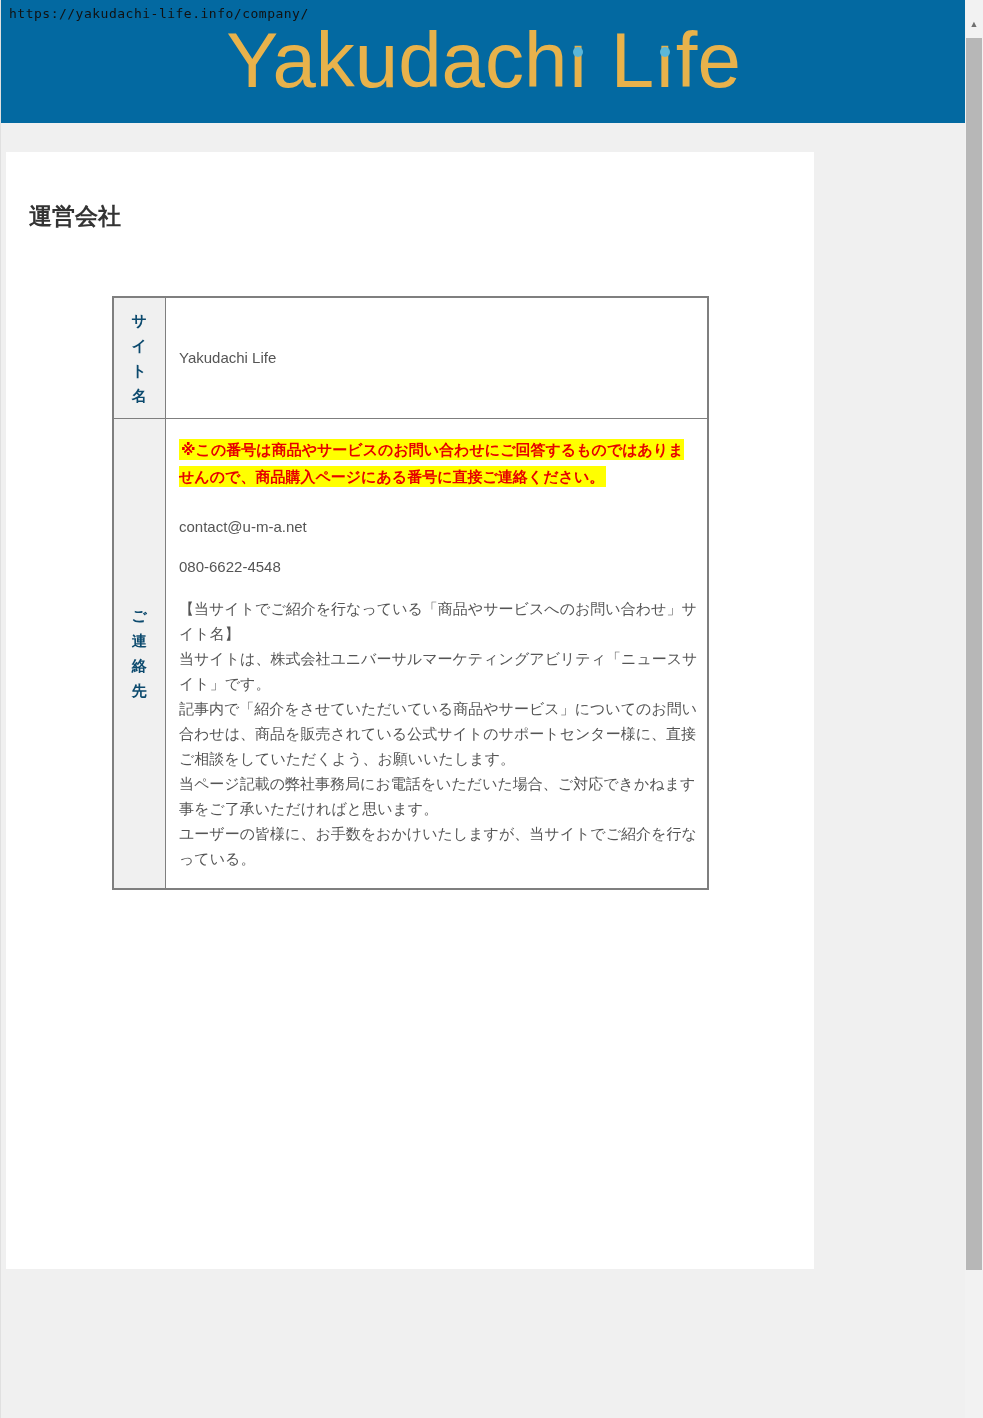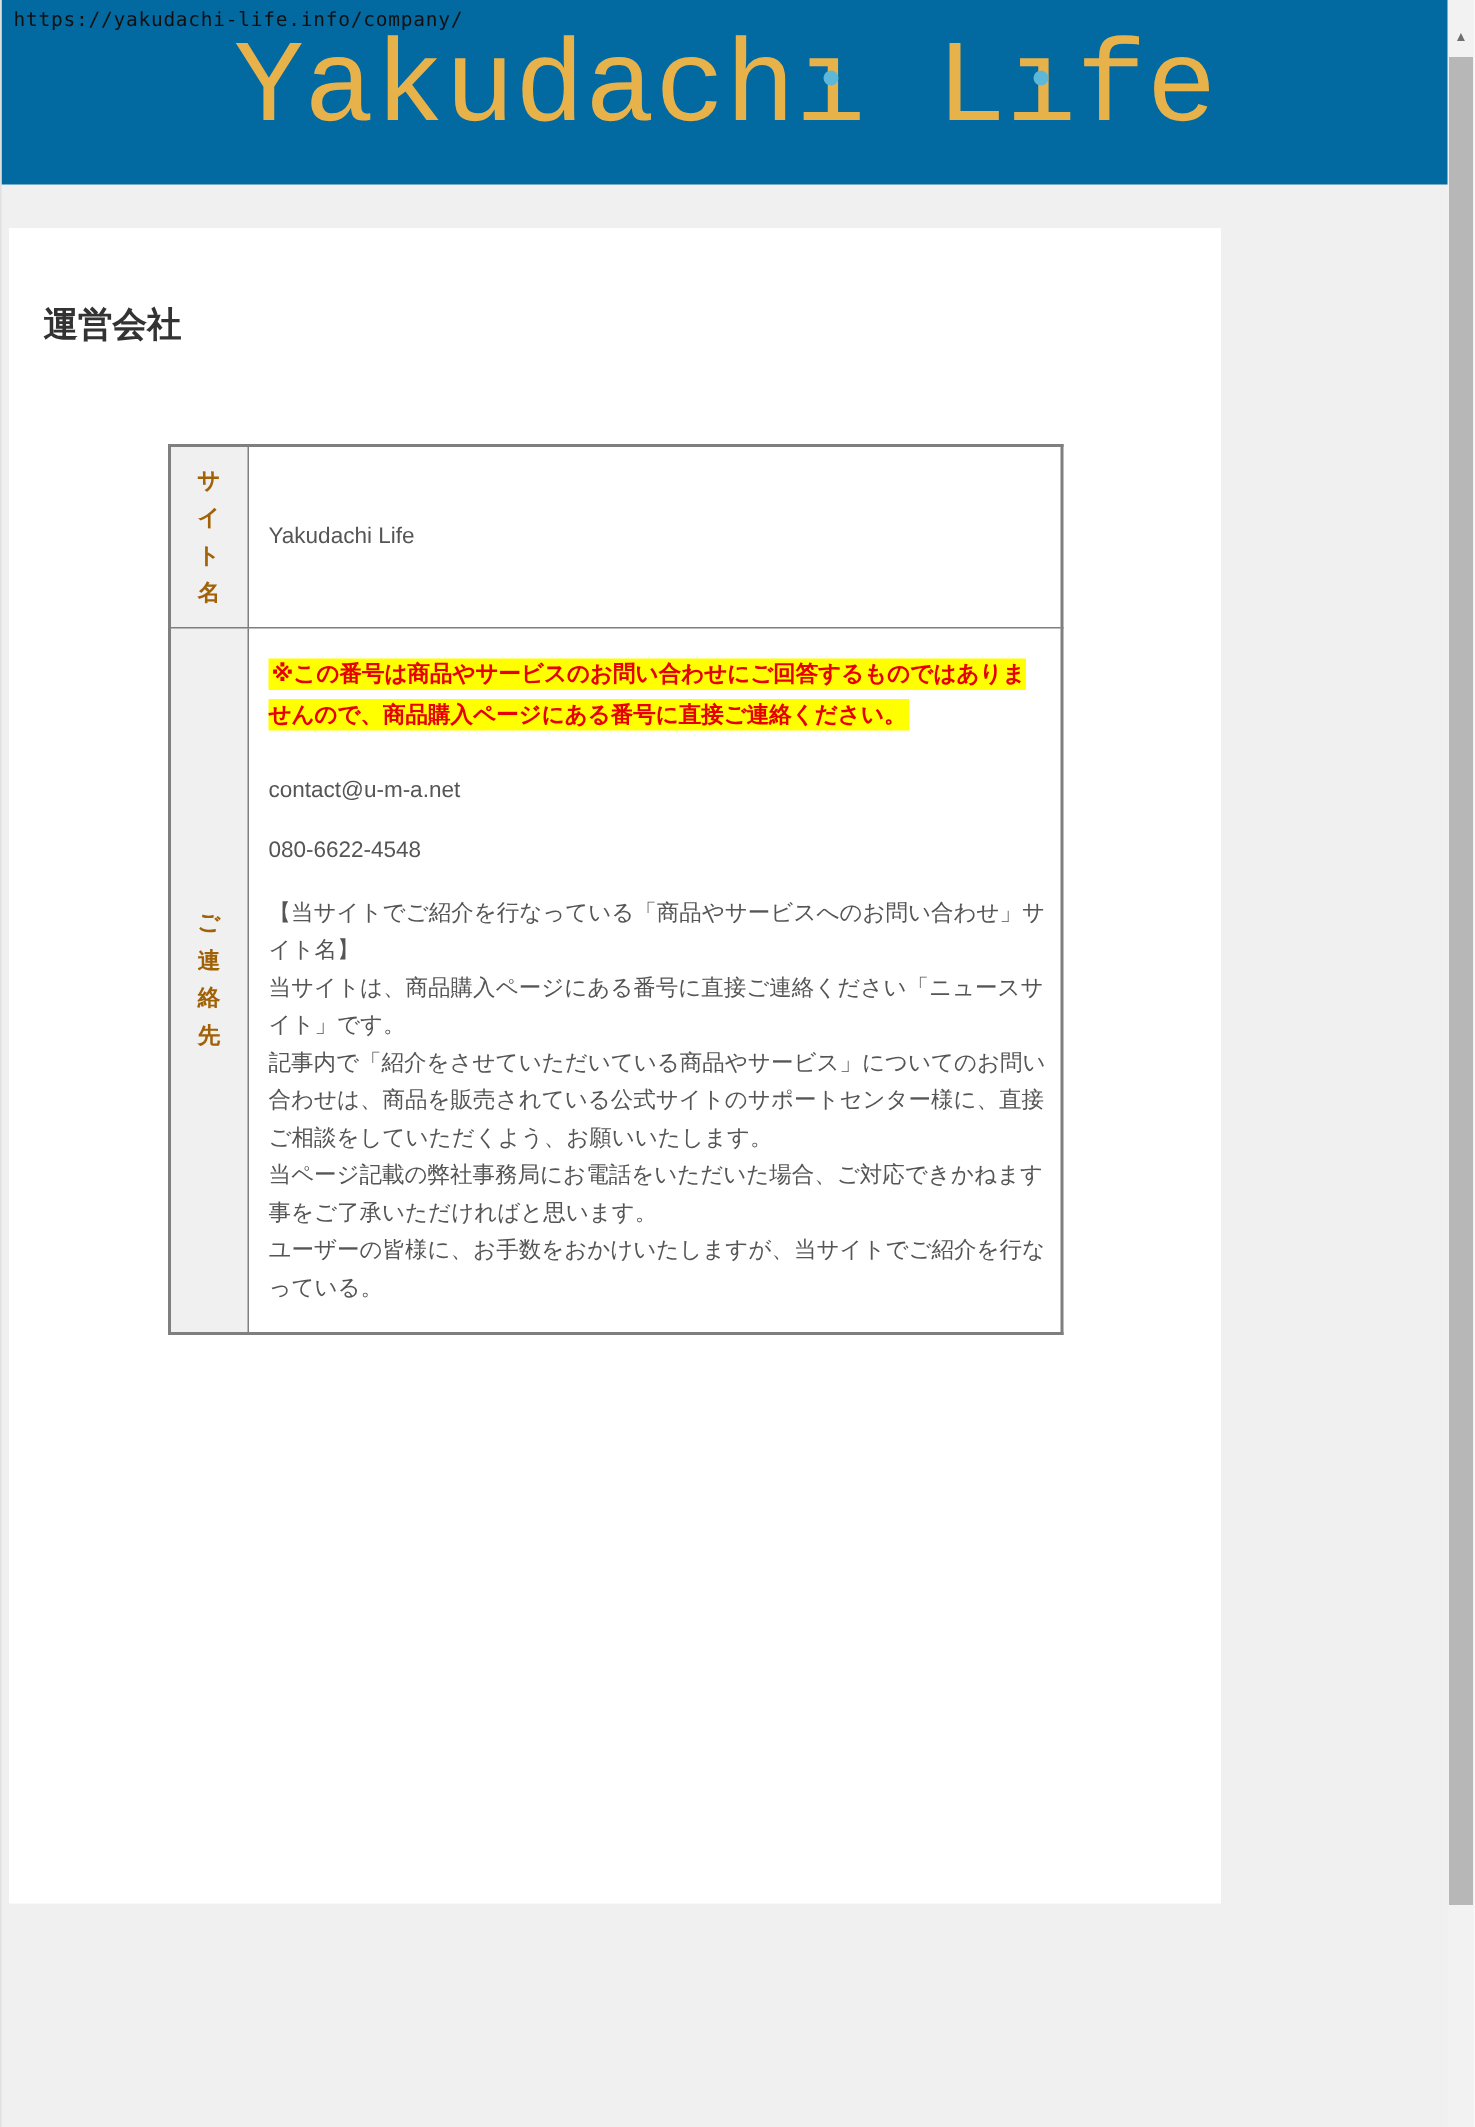--- a/index.html
+++ b/index.html
@@ -28,21 +28,21 @@
   }
   .url{
     position:absolute;left:8px;top:6px;
     font-family:"DejaVu Sans Mono","Liberation Mono",monospace;
     font-size:13px;color:#111111;
     letter-spacing:0.5px;
   }
   .logo{
     padding-top:21px;
     text-align:center;
-    font-family:Liberation Mono, monospace;
+    font-family:Liberation Sans, sans-serif;
     font-size:78px;line-height:1;
     color:var(--gold);
     white-space:pre;
   }
   .dot-i{position:relative;display:inline-block;}
   .dot-i::after{
     content:"";position:absolute;
     left:50%;margin-left:-5px;top:26px;
     width:10px;height:10px;border-radius:50%;
     background:var(--dot-blue);
@@ -66,21 +66,21 @@
     table-layout:fixed;
   }
   .info-table th,.info-table td{
     border:1px solid var(--border-gray);
     vertical-align:middle;
     font-size:15px;
   }
   .info-table th{
     width:53px;
     background:#f0f0f0;
-    font-weight:bold;color:#a16207;
+    font-weight:bold;color:#0c4a6e;
     padding:8px 0;
   }
   .vtext{
     width:1.05em;margin:0 auto;
     line-height:25px;text-align:center;
     word-break:break-all;
   }
   .info-table td{
     background:#ffffff;
     color:#555555;
@@ -149,21 +149,21 @@
 
       <tr class="row-contact">
         <th>
           <div class="vtext">ご連絡先</div>
         </th>
         <td>
           <p class="warning"><span class="hl">※この番号は商品やサービスのお問い合わせにご回答するものではありませんので、商品購入ページにある番号に直接ご連絡ください。</span></p>
           <div class="email">contact@u-m-a.net</div>
           <div class="phone">080-6622-4548</div>
           <div class="para">【当サイトでご紹介を行なっている「商品やサービスへのお問い合わせ」サイト名】</div>
-          <div class="para">当サイトは、商品購入ページにある番号に直接ご連絡ください「ニュースサイト」です。</div>
+          <div class="para">当サイトは、株式会社ユニバーサルマーケティングアビリティ「ニュースサイト」です。</div>
           <div class="para">記事内で「紹介をさせていただいている商品やサービス」についてのお問い合わせは、商品を販売されている公式サイトのサポートセンター様に、直接ご相談をしていただくよう、お願いいたします。</div>
           <div class="para">当ページ記載の弊社事務局にお電話をいただいた場合、ご対応できかねます事をご了承いただければと思います。</div>
           <div class="para">ユーザーの皆様に、お手数をおかけいたしますが、当サイトでご紹介を行なっている。</div>
         </td>
       </tr>
     </tbody>
       </table>
   </div>
 
   <div class="scrollbar">

